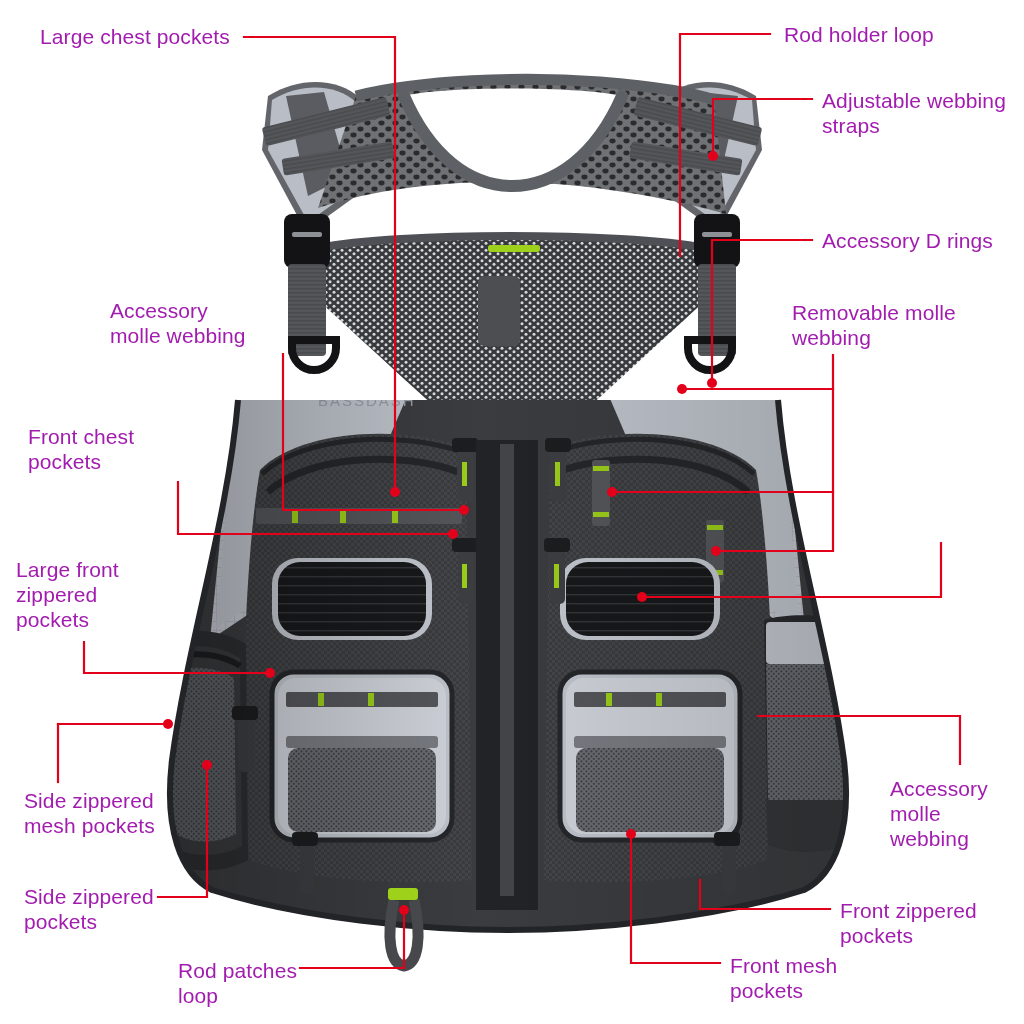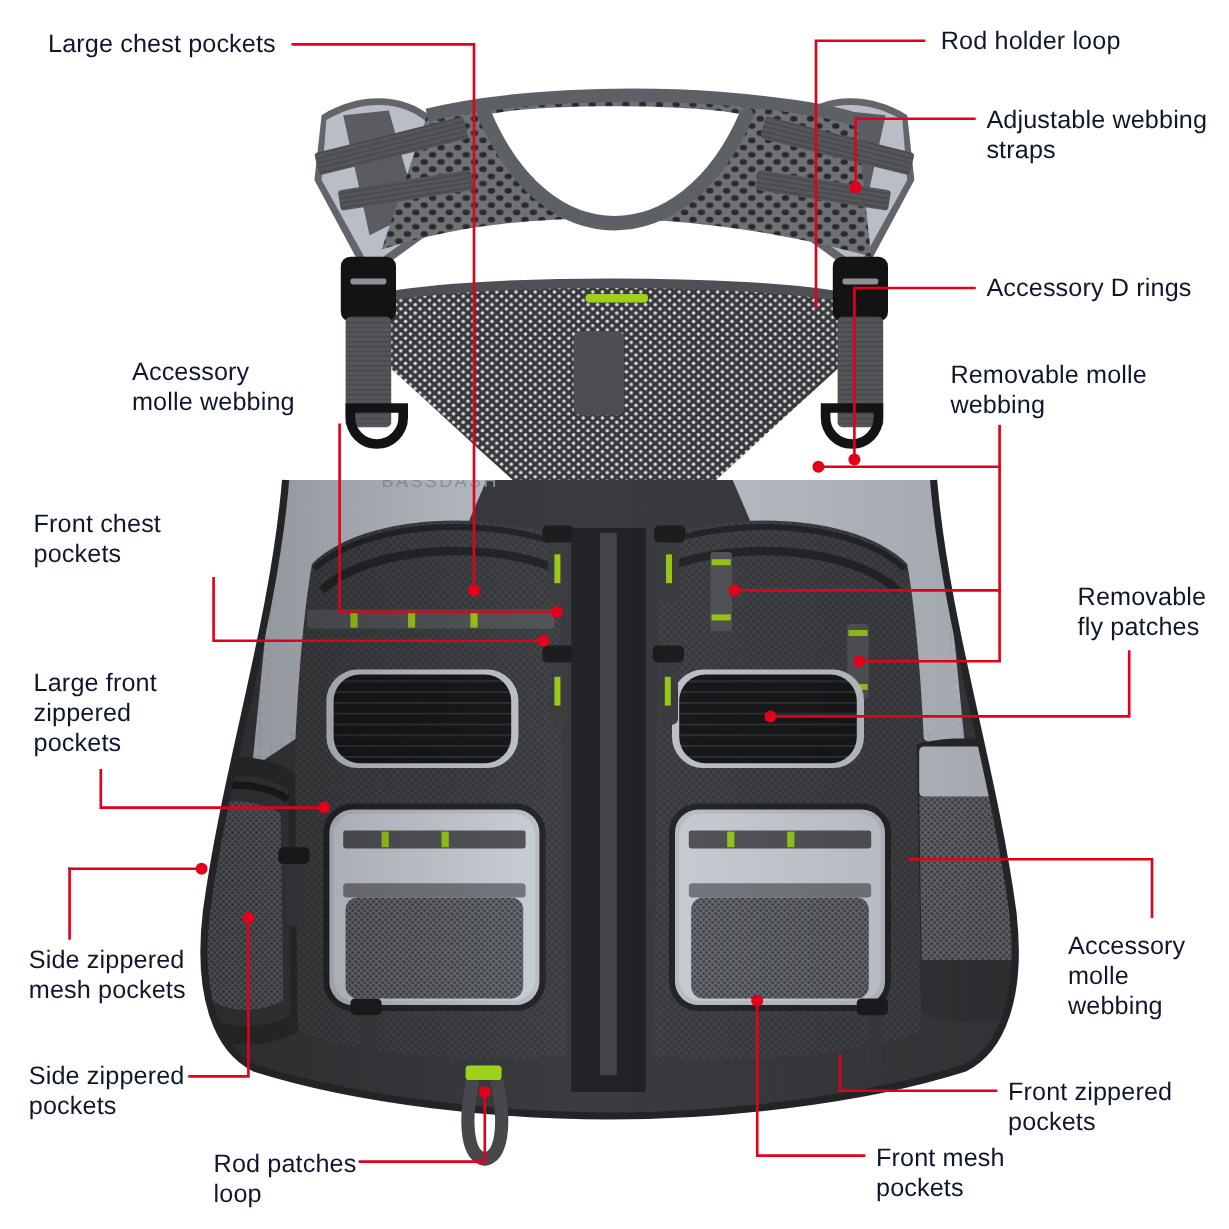--- a/index.html
+++ b/index.html
@@ -15,21 +15,21 @@
     width: 1024px; height: 1024px;
     overflow: hidden;
     background: #ffffff;
   }
   
   .label {
     position: absolute;
     font-family: "Liberation Sans", sans-serif;
     font-size: 21px;
     line-height: 25px;
-    color: #0f172a;
+    color: #a21caf;
     white-space: pre-line;
     letter-spacing: 0.1px;
   }
   
   #leaders { position: absolute; left:0; top:0; width:1024px; height:1024px; pointer-events:none; }
   
   #vest { position: absolute; left:0; top:0; width:1024px; height:1024px; }
 </style>
 </head>
 <body>
@@ -346,24 +346,22 @@
 
   <div class="label" style="left:110px; top:298px;">Accessory
 molle webbing</div>
 
   <div class="label" style="left:792px; top:300px;">Removable molle
 webbing</div>
 
   <div class="label" style="left:28px;  top:424px;">Front chest
 pockets</div>
 
-  <div class="label" style="left:898px; top:485px;">Removable
-fly patches</div>
-
-  <div class="label" style="left:28px;  top:557px;">Large front
+
+  <div class="label" style="left:16px;  top:557px;">Large front
 zippered
 pockets</div>
 
   <div class="label" style="left:24px;  top:788px;">Side zippered
 mesh pockets</div>
 
   <div class="label" style="left:24px;  top:884px;">Side zippered
 pockets</div>
 
   <div class="label" style="left:890px; top:776px;">Accessory

